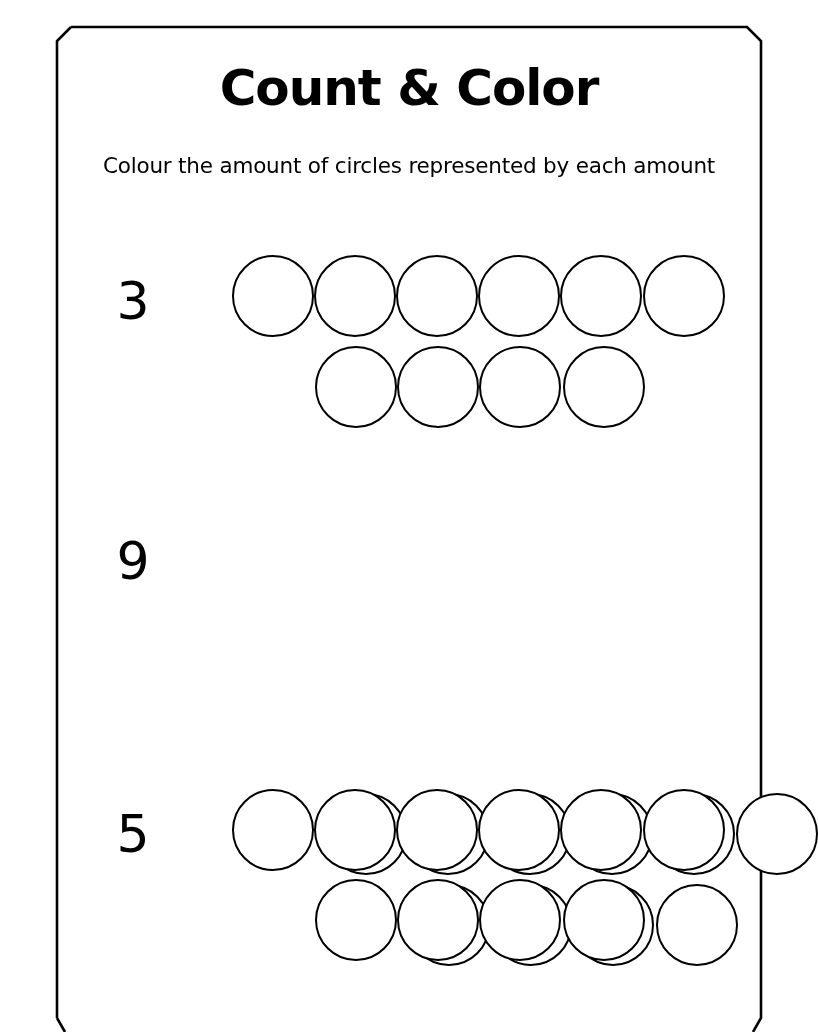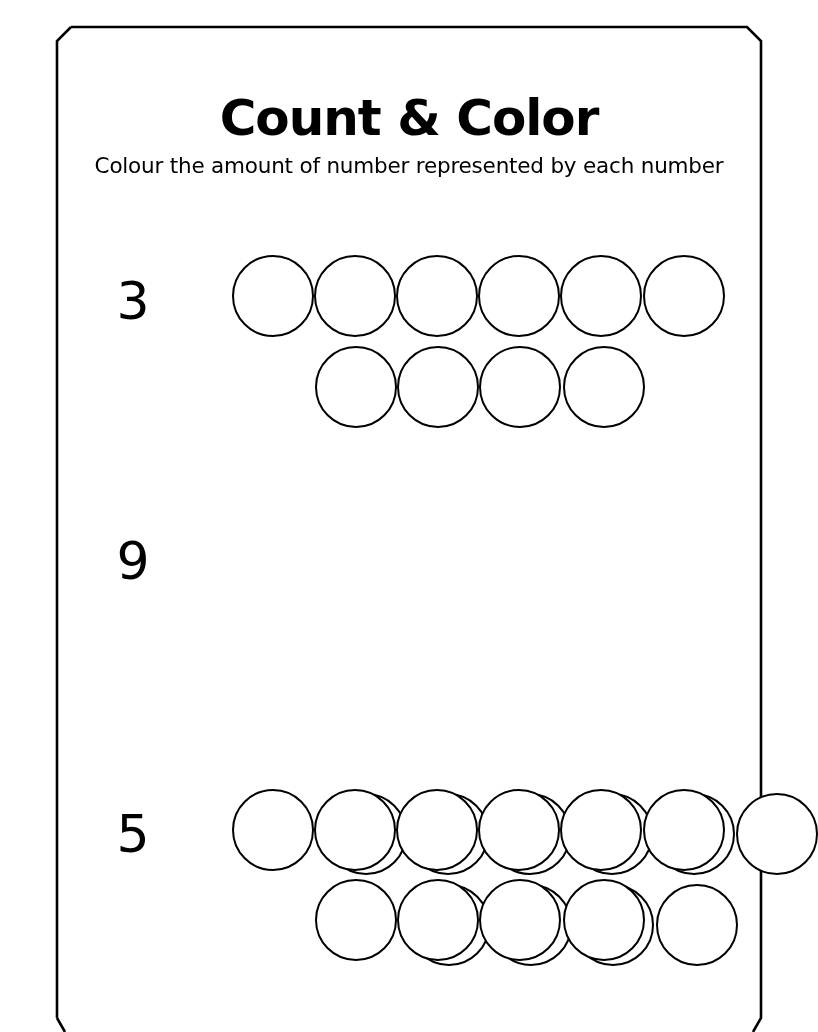--- a/index.html
+++ b/index.html
@@ -1,31 +1,31 @@
 <!DOCTYPE html>
 <html><head>
   <meta charset="utf-8">
   <style>
     html, body { margin: 0; padding: 0; background: #ffffff; }
     body { width: 818px; height: 1032px; position: relative; overflow: hidden; font-family: "Liberation Sans", "DejaVu Sans", sans-serif; color: #000; }
     .frame { position: absolute; left: 0; top: 0; width: 818px; height: 1032px; }
-    .title { position: absolute; left: 0; width: 818px; top: 52px; text-align: center; font-family: "DejaVu Sans", sans-serif; font-weight: bold; font-size: 50px; letter-spacing: -1px; line-height: 72px; margin-top: 30px; }
+    .title { position: absolute; left: 0; width: 818px; top: 52px; text-align: center; font-family: "DejaVu Sans", sans-serif; font-weight: bold; font-size: 50px; letter-spacing: -1px; line-height: 72px; }
     .subtitle { position: absolute; left: 0; width: 818px; top: 152px; text-align: center; font-family: "DejaVu Sans", sans-serif; font-size: 21.5px; line-height: 28px; letter-spacing: -0.2px; }
     .number { position: absolute; width: 80px; left: 93px; text-align: center; font-family: "DejaVu Sans", sans-serif; font-size: 52px; line-height: 60px; font-weight: 500; }
     .circle { position: absolute; width: 78px; height: 78px; border: 2.6px solid #000; border-radius: 50%; box-sizing: content-box; background: #fff; cursor: pointer; }
   </style>
 </head>
 <body>
 
 <svg class="frame" viewBox="0 0 818 1032" width="818" height="1032">
   <path d="M 71 27 L 747 27 L 761 41 L 761 1018 L 753 1032 M 57 1018 L 65 1032 M 57 1018 L 57 41 L 71 27" fill="none" stroke="#000" stroke-width="2.6"></path>
 </svg>
 
 <div class="title">Count &amp; Color</div>
-<div class="subtitle">Colour the amount of number represented by each number</div>
+<div class="subtitle">Colour the amount of circles represented by each amount</div>
 
 <div id="problems">
   <div>
     <div class="number" style="top:271px">3<div class="circle" style="left: 231.5px; top: 521.5px;"></div><div class="circle" style="left: 313.5px; top: 521.5px;"></div><div class="circle" style="left: 395.5px; top: 521.5px;"></div><div class="circle" style="left: 477.5px; top: 521.5px;"></div><div class="circle" style="left: 559.5px; top: 521.5px;"></div><div class="circle" style="left: 642.5px; top: 521.5px;"></div><div class="circle" style="left: 314.5px; top: 612.5px;"></div><div class="circle" style="left: 396.5px; top: 612.5px;"></div><div class="circle" style="left: 478.5px; top: 612.5px;"></div><div class="circle" style="left: 562.5px; top: 612.5px;"></div></div>
   <div class="circle" style="left: 231.5px; top: 254.5px;"></div>
       <div class="circle" style="left: 313.5px; top: 254.5px;"></div>
       <div class="circle" style="left: 395.5px; top: 254.5px;"></div>
       <div class="circle" style="left: 477.5px; top: 254.5px;"></div>
       <div class="circle" style="left: 559.5px; top: 254.5px;"></div>
       <div class="circle" style="left: 642.5px; top: 254.5px;"></div>

